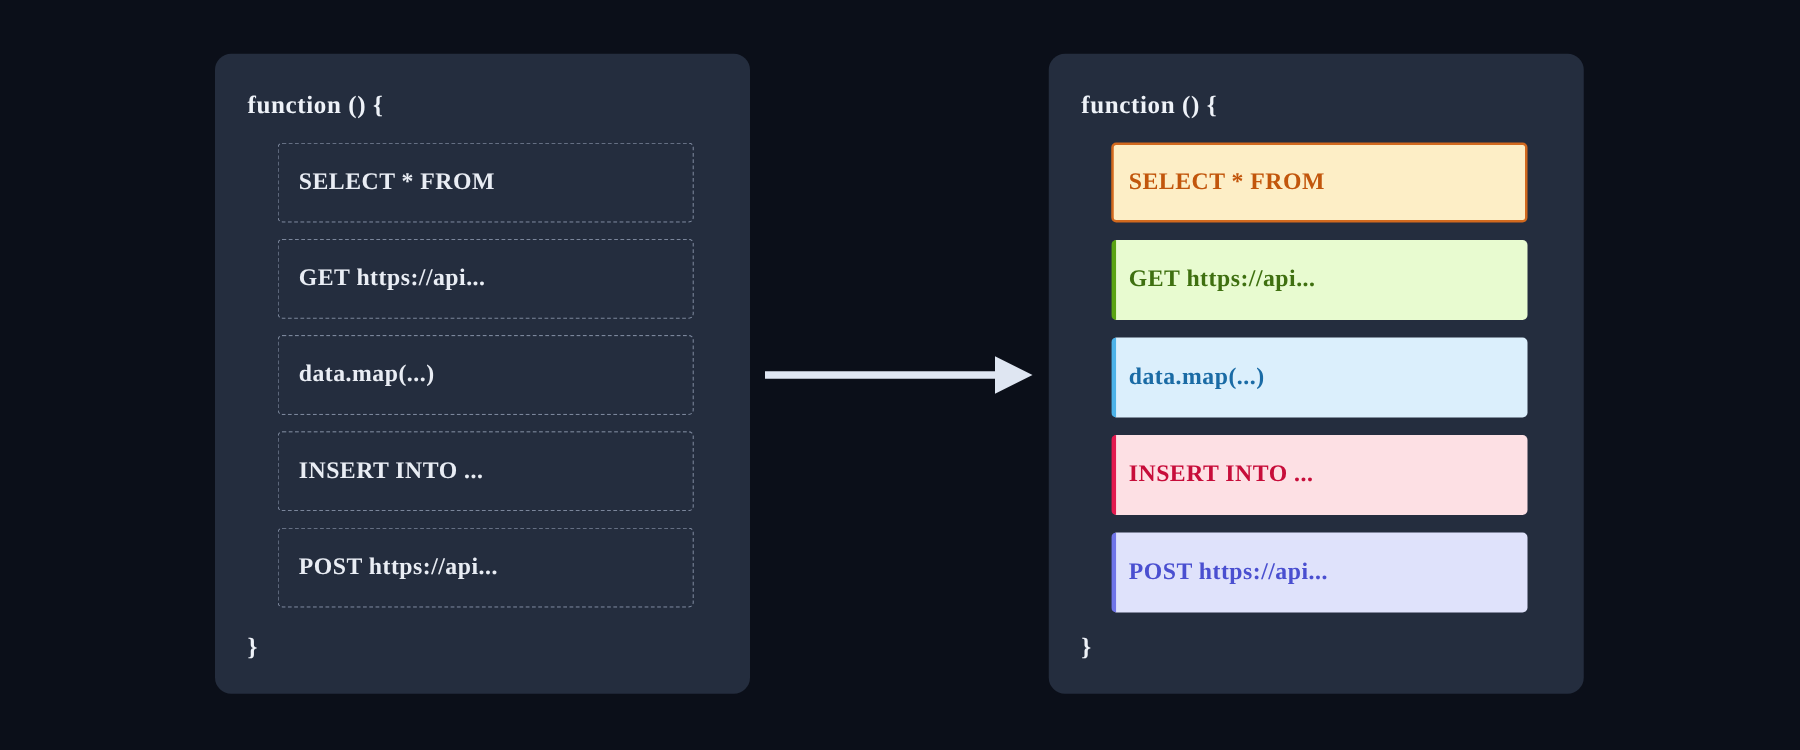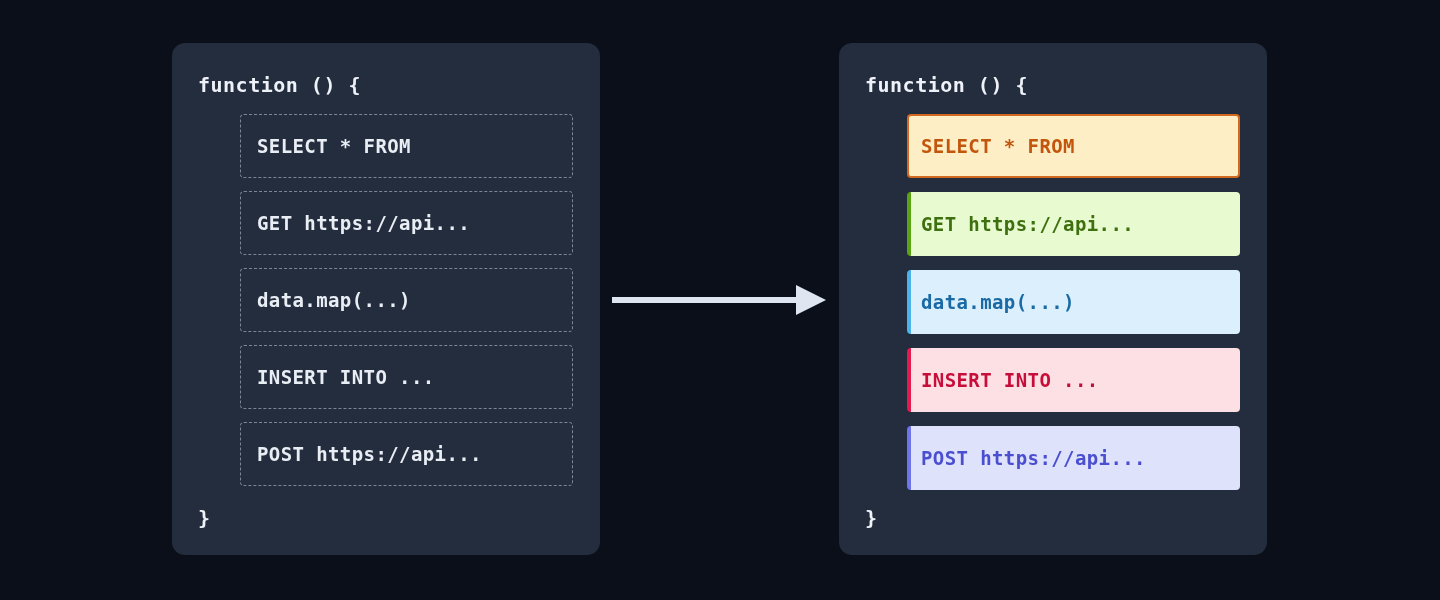--- a/index.html
+++ b/index.html
@@ -11,20 +11,21 @@
     height: 600px;
     background: #0b0f19;
     font-family: "DejaVu Sans Mono", "Liberation Mono", monospace;
     overflow: hidden;
     position: relative;
   }
 
   .stage {
     position: absolute;
     inset: 0;
+    font-family: Liberation Serif, serif;
   }
 
   
   .panel {
     position: absolute;
     background: #242d3e;
     border-radius: 13px;
     box-sizing: border-box;
     padding: 0;
   }
@@ -55,21 +56,21 @@
     left: 26px;
     bottom: 25px;
     font-size: 20px;
     font-weight: bold;
     color: #eef2f8;
     letter-spacing: 0.5px;
   }
 
   .items {
     position: absolute;
-    left: 68px;
+    left: 50px;
     top: 71px;
     right: 0;
   }
 
   
   .item-plain {
     box-sizing: border-box;
     width: 333px;
     height: 64px;
     margin-bottom: 13px;

